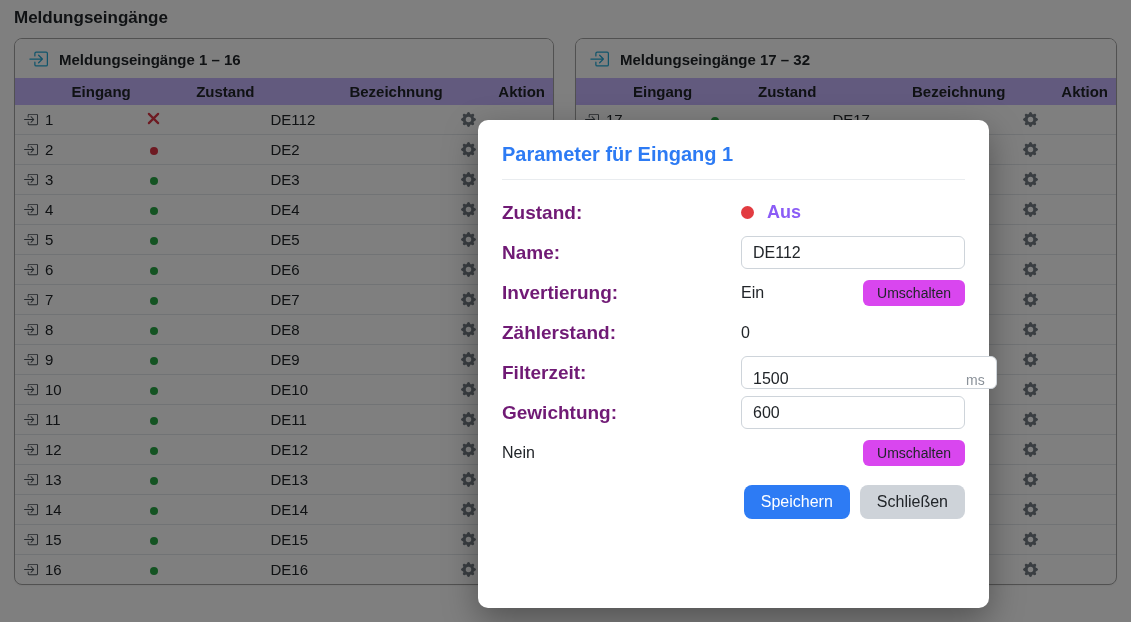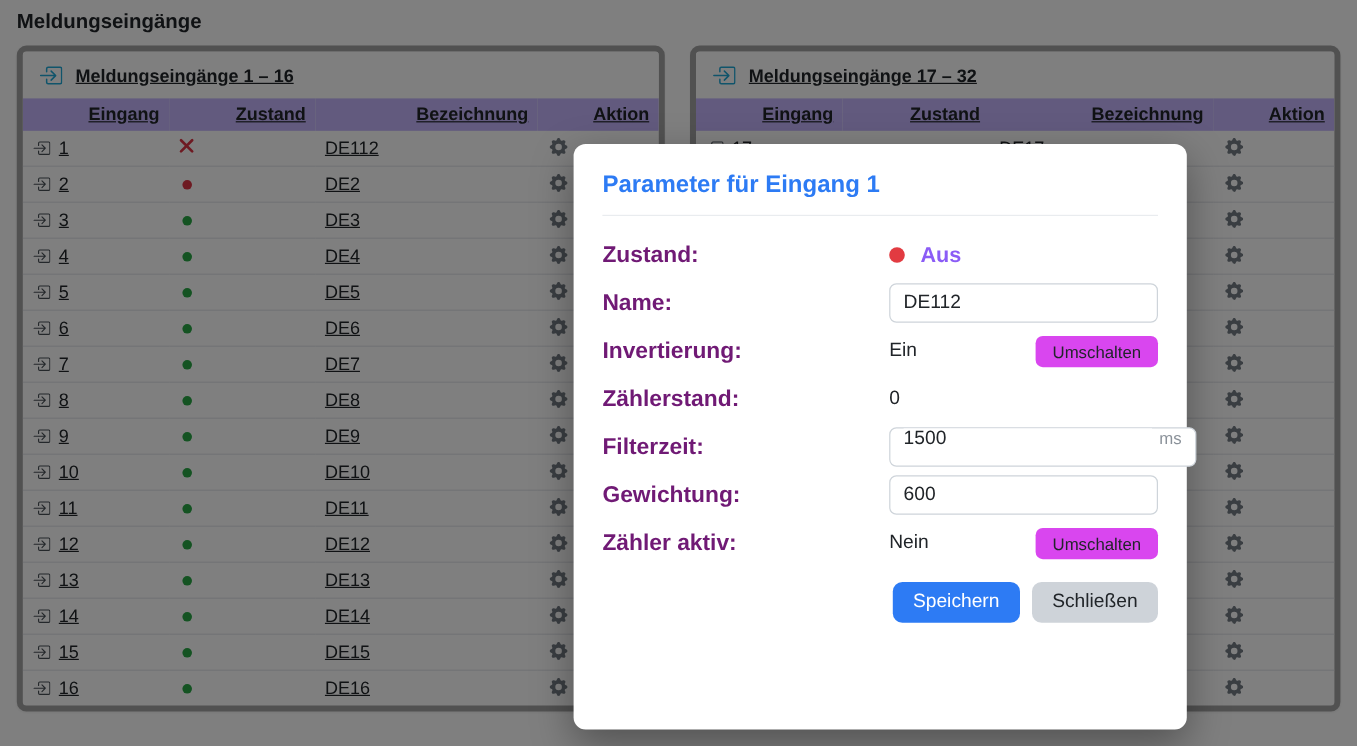--- a/index.html
+++ b/index.html
@@ -1,22 +1,22 @@
 <!DOCTYPE html>
 <html><head>
 <meta charset="utf-8">
 <style>
   * { margin:0; padding:0; box-sizing:border-box; }
   html,body { width:1131px; height:622px; overflow:hidden; }
   body { font-family:"Liberation Sans", sans-serif; background:#ffffff; color:#212529; position:relative; }
 
   .page-title { position:absolute; left:14px; top:8px; font-size:17px; font-weight:bold; color:#212529; }
 
-  .card { position:absolute; top:38px; background:#ffffff; border:5px solid #a3a3a3;
-          border-radius:8px; overflow:hidden; box-shadow:0 1px 2px rgba(0,0,0,.05);text-decoration:underline; }
+  .card { position:absolute; top:38px; background:#ffffff; border:1px solid #a3a3a3;
+          border-radius:8px; overflow:hidden; box-shadow:0 1px 2px rgba(0,0,0,.05); }
   .card.left  { left:14px;  width:540px; }
   .card.right { left:575px; width:542px; }
   .card-header { display:flex; align-items:center; gap:11px; padding:10px 13px 9px 13px; background:#ffffff; }
   .card-header .hdr-title { font-size:15px; font-weight:bold; color:#212529; }
   .card-header svg { display:block; }
 
   table { width:100%; border-collapse:collapse; table-layout:fixed; }
   thead th { background:#c4b5fd; font-size:15px; font-weight:bold; text-align:right;
              padding:4px 8px; height:27px; color:#212529; }
   tbody td { padding:0 8px; height:29px; font-size:15px; color:#212529; vertical-align:middle; }
@@ -44,21 +44,21 @@
   .form-row { display:flex; align-items:center; min-height:33px; margin-bottom:7px; }
   .form-label { width:239px; flex:0 0 239px; font-size:19px; font-weight:bold; color:#701a75; }
   .form-value { flex:1; display:flex; align-items:center; font-size:16px; color:#212529; }
 
   .status-dot { width:13px; height:13px; border-radius:50%; background:#e23b41; margin-right:13px; }
   .status-text { color:#8b5cf6; font-size:18px; font-weight:bold; }
 
   .text-input { width:100%; height:33px; border:1px solid #ced4da; border-radius:6px;
                 font-family:"Liberation Sans", sans-serif; font-size:16px; color:#212529;
                 padding:0 11px; outline:none; background:#fff; }
-  .suffix-wrap { display:flex; align-items:flex-start; width:100%; height:33px; border:1px solid #ced4da;
+  .suffix-wrap { display:flex; align-items:flex-end; width:100%; height:33px; border:1px solid #ced4da;
                  border-radius:6px; background:#fff; padding:0 11px; }
   .suffix-wrap input { flex:1; border:none; outline:none; font-family:"Liberation Sans", sans-serif;
                        font-size:16px; color:#212529; min-width:0; }
   .suffix { color:#8a9199; font-size:14px; margin-left:6px; }
 
   .toggle-btn { margin-left:auto; background:#d946ef; border:none; border-radius:6px;
                 padding:5px 14px; font-family:"Liberation Sans", sans-serif; font-size:14px;
                 color:#212529; cursor:pointer; }
 
   .modal-footer { display:flex; justify-content:flex-end; gap:10px; margin-top:16px; }
@@ -963,21 +963,20 @@
   </div>
 
   <div class="form-row">
     <span class="form-label">Gewichtung:</span>
     <span class="form-value">
       <input class="text-input" type="text" value="600" style="">
     </span>
   </div>
 
   <div class="form-row">
-    <span class="form-label">Zähler aktiv:</span>
     <span class="form-value">
       <span>Nein</span>
       <button class="toggle-btn">Umschalten</button>
     </span>
   </div>
 
 
   <div class="modal-footer">
     <button class="btn btn-save">Speichern</button>
     <button class="btn btn-close">Schließen</button>

